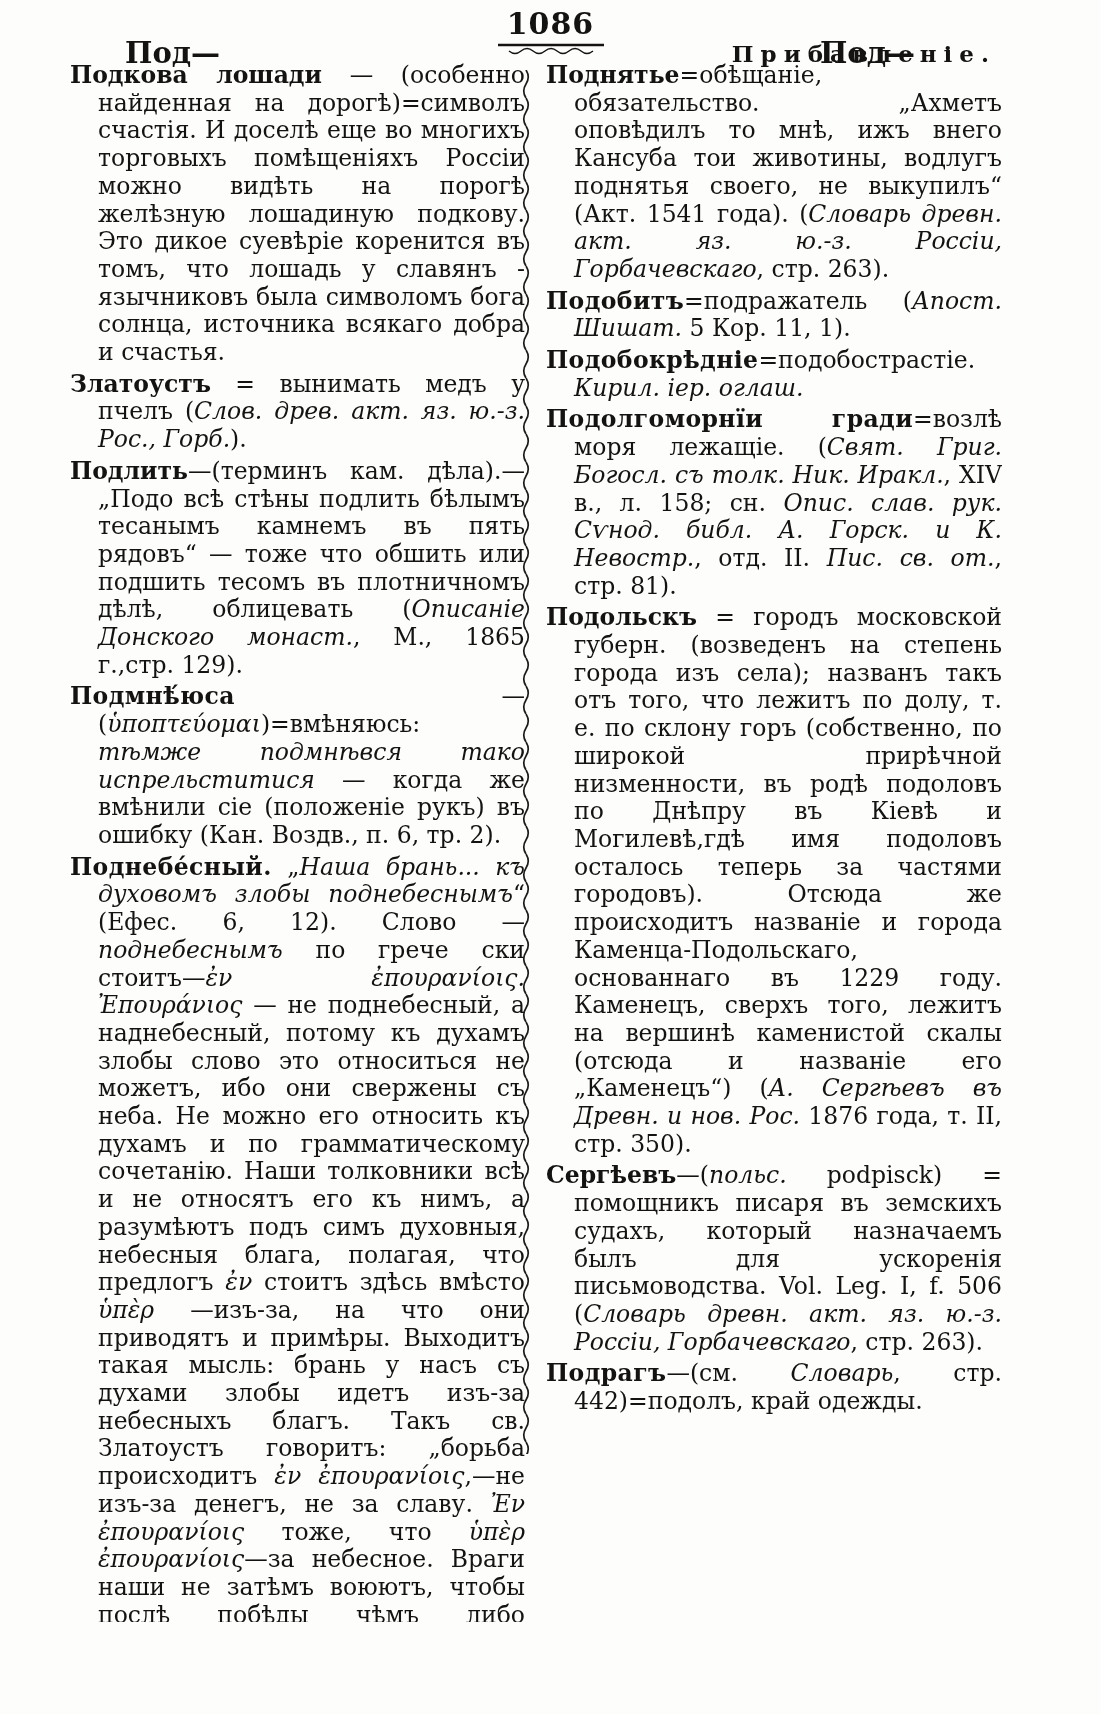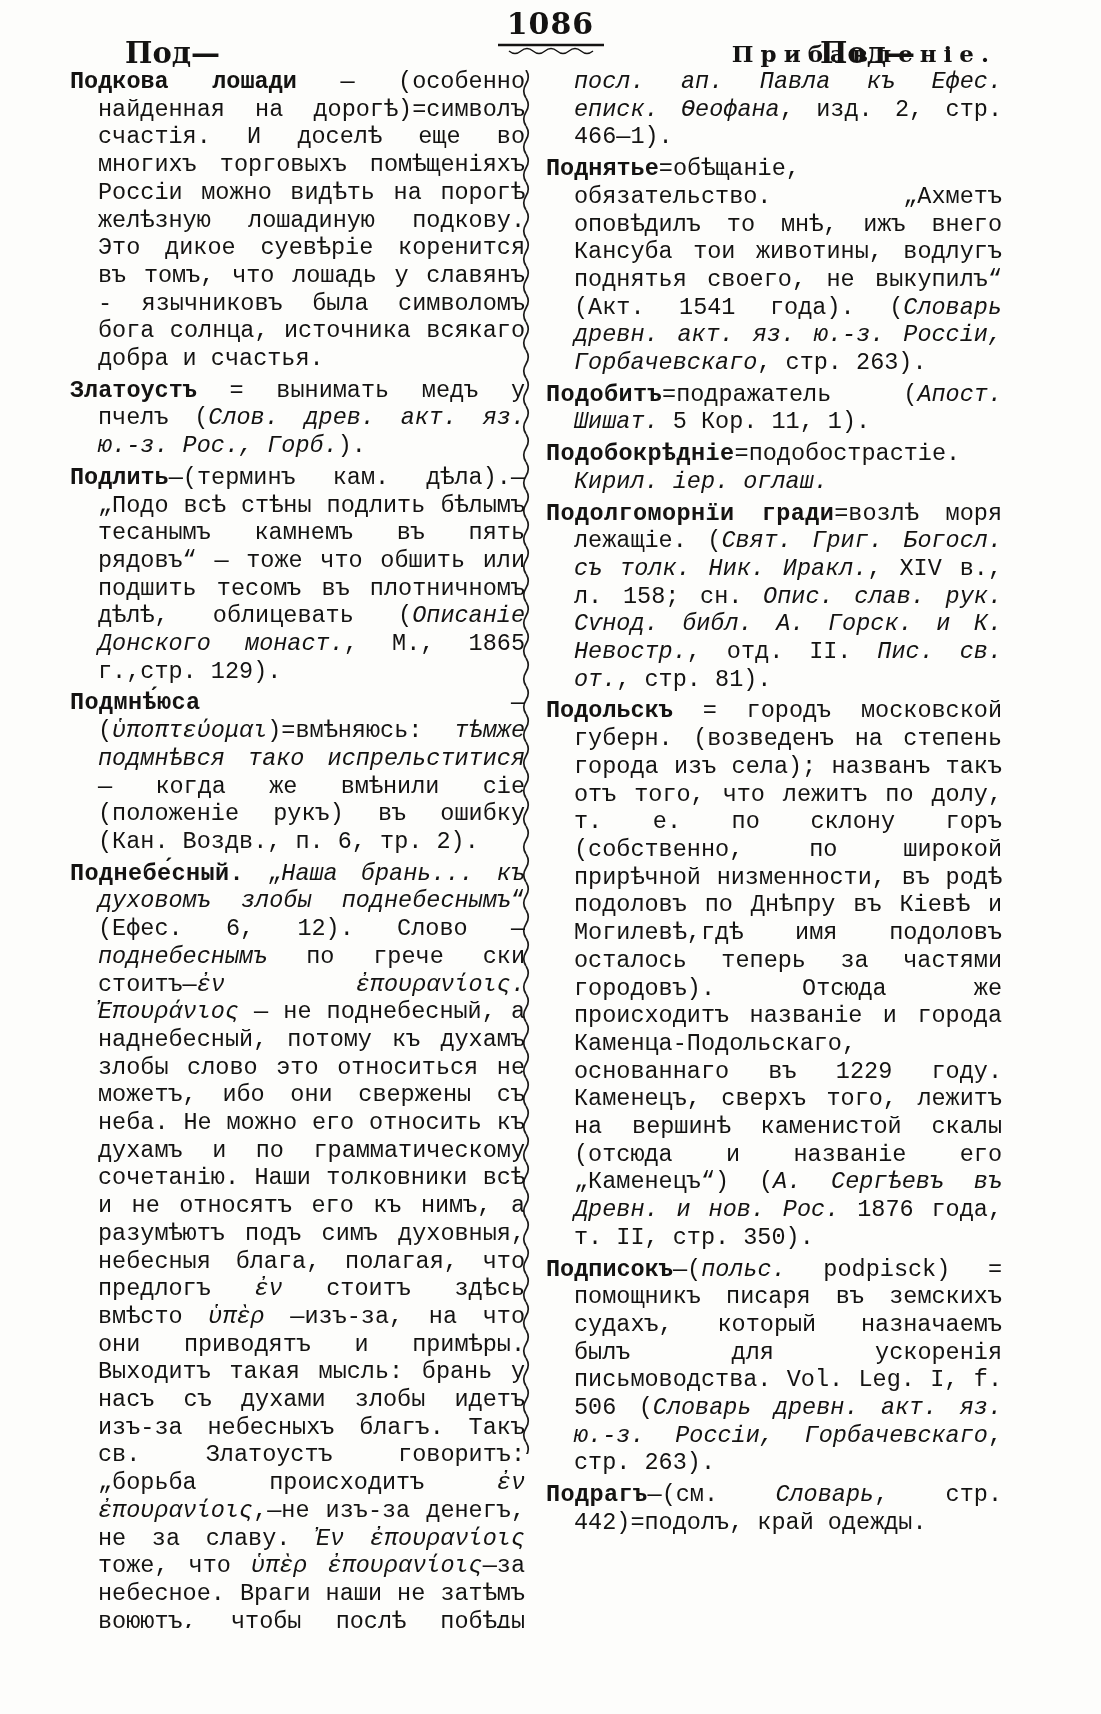--- a/index.html
+++ b/index.html
@@ -19,25 +19,24 @@
   .page-number-rule{
     position:absolute;top:42px;left:496px;width:110px;height:14px;
   }
   .running-head{
     position:absolute;top:36px;left:70px;width:960px;height:34px;
   }
   .rh-left{position:absolute;left:55px;top:0;font-size:29px;font-weight:bold;}
   .rh-center{position:absolute;left:0;right:34px;top:4px;text-align:right;font-size:23px;font-weight:bold;letter-spacing:7px;}
   .rh-right{position:absolute;right:115px;top:0;font-size:29px;font-weight:bold;}
   .col{
-    position:absolute;top:68px;height:1560px;
+    position:absolute;top:62px;height:1560px;
     font-size:23.5px;line-height:27.7px;
     text-align:justify;
     overflow:hidden;
-    font-family:Liberation Mono, monospace;
   }
   .col-left{left:70px;width:455px;}
   .col-right{left:546px;width:456px;}
   .divider{position:absolute;left:519px;top:70px;}
   p.entry{margin:0 0 4px 0;text-indent:-28px;padding-left:28px;}
   p.entry.cont{text-indent:0;}
   .run-b{font-weight:bold;}
   .run-s{font-weight:bold;letter-spacing:.4px;}
   .run-i{font-style:italic;}
   .run-g{font-style:italic;}
@@ -70,23 +69,22 @@
   </svg>
 
   <div class="col col-left">
       <p class="entry"><span class="run-b">Подкова лошади</span><span class="run-n"> — (особенно найденная на дорогѣ)=символъ счастія. И доселѣ еще во многихъ торговыхъ помѣщеніяхъ Россіи можно видѣть на порогѣ желѣзную лошадиную подкову. Это дикое суевѣріе коренится въ томъ, что лошадь у славянъ - язычниковъ была символомъ бога солнца, источника всякаго добра и счастья.</span></p>
       <p class="entry"><span class="run-b">Златоустъ</span><span class="run-n"> = вынимать медъ у пчелъ (</span><span class="run-i">Слов. древ. акт. яз. ю.-з. Рос., Горб.</span><span class="run-n">).</span></p>
       <p class="entry"><span class="run-b">Подлить</span><span class="run-n">—(терминъ кам. дѣла).—„Подо всѣ стѣны подлить бѣлымъ тесанымъ камнемъ въ пять рядовъ“ — тоже что обшить или подшить тесомъ въ плотничномъ дѣлѣ, облицевать (</span><span class="run-i">Описаніе Донского монаст.</span><span class="run-n">, М., 1865 г.,стр. 129).</span></p>
       <p class="entry"><span class="run-s">Подмнѣ́юса</span><span class="run-n"> — (</span><span class="run-g">ὑποπτεύομαι</span><span class="run-n">)=вмѣняюсь: </span><span class="run-i">тѣмже подмнѣвся тако испрельститися</span><span class="run-n"> — когда же вмѣнили сіе (положеніе рукъ) въ ошибку (Кан. Воздв., п. 6, тр. 2).</span></p>
       <p class="entry"><span class="run-s">Поднебе́сный.</span><span class="run-n"> „</span><span class="run-i">Наша брань... къ духовомъ злобы поднебеснымъ</span><span class="run-n">“ (Ефес. 6, 12). Слово — </span><span class="run-i">поднебеснымъ</span><span class="run-n"> по грече ски стоитъ—</span><span class="run-g">ἐν ἐπουρανίοις. Ἐπουράνιος</span><span class="run-n"> — не поднебесный, а наднебесный, потому къ духамъ злобы слово это относиться не можетъ, ибо они свержены съ неба. Не можно его относить къ духамъ и по грамматическому сочетанію. Наши толковники всѣ и не относятъ его къ нимъ, а разумѣютъ подъ симъ духовныя, небесныя блага, полагая, что предлогъ </span><span class="run-g">ἐν</span><span class="run-n"> стоитъ здѣсь вмѣсто </span><span class="run-g">ὑπὲρ</span><span class="run-n"> —изъ-за, на что они приводятъ и примѣры. Выходитъ такая мысль: брань у насъ съ духами злобы идетъ изъ-за небесныхъ благъ. Такъ св. Златоустъ говоритъ: „борьба происходитъ </span><span class="run-g">ἐν ἐπουρανίοις</span><span class="run-n">,—не изъ-за денегъ, не за славу. </span><span class="run-g">Ἐν ἐπουρανίοις</span><span class="run-n"> тоже, что </span><span class="run-g">ὑπὲρ ἐπουρανίοις</span><span class="run-n">—за небесное. Враги наши не затѣмъ воюютъ, чтобы послѣ побѣды чѣмъ либо воспользоваться, но для того только, чтобы насъ лишить неба“. Такъ и Экуменій съ Ѳеофилактомъ. Обыкновенный же образъ перевода и пониманія сего слова: поднебеснымъ, означаетъ, что духи витаютъ между небомъ и землею,—въ воздухѣ, и какъ воздухъ обнимаетъ насъ повсюду, такъ повсюду окружаютъ насъ и духи злобы и непрестанно приражаются къ намъ, какъ комары на сыромъ мѣстѣ (см. </span></p>
     </div>
   <div class="col col-right">
-      <p class="entry cont"><span class="run-i">посл. ап. Павла къ Ефес. еписк. Ѳеофана</span><span class="run-n">, изд. 2, стр. 466—1).</span></p>
       <p class="entry"><span class="run-b">Поднятье</span><span class="run-n">=обѣщаніе, обязательство. „Ахметъ оповѣдилъ то мнѣ, ижъ внего Кансуба тои животины, водлугъ поднятья своего, не выкупилъ“ (Акт. 1541 года). (</span><span class="run-i">Словарь древн. акт. яз. ю.-з. Россіи, Горбачевскаго</span><span class="run-n">, стр. 263).</span></p>
       <p class="entry"><span class="run-s">Подобитъ</span><span class="run-n">=подражатель (</span><span class="run-i">Апост. Шишат.</span><span class="run-n"> 5 Кор. 11, 1).</span></p>
       <p class="entry"><span class="run-s">Подобокрѣдніе</span><span class="run-n">=подобострастіе. </span><span class="run-i">Кирил. іер. оглаш.</span></p>
       <p class="entry"><span class="run-s">Подолгоморнїи гради</span><span class="run-n">=возлѣ моря лежащіе. (</span><span class="run-i">Свят. Григ. Богосл. съ толк. Ник. Иракл.</span><span class="run-n">, XIV в., л. 158; сн. </span><span class="run-i">Опис. слав. рук. Сѵнод. библ. А. Горск. и К. Невостр.</span><span class="run-n">, отд. II. </span><span class="run-i">Пис. св. от.</span><span class="run-n">, стр. 81).</span></p>
       <p class="entry"><span class="run-b">Подольскъ</span><span class="run-n"> = городъ московской губерн. (возведенъ на степень города изъ села); названъ такъ отъ того, что лежитъ по долу, т. е. по склону горъ (собственно, по широкой прирѣчной низменности, въ родѣ подоловъ по Днѣпру въ Кіевѣ и Могилевѣ,гдѣ имя подоловъ осталось теперь за частями городовъ). Отсюда же происходитъ названіе и города Каменца-Подольскаго, основаннаго въ 1229 году. Каменецъ, сверхъ того, лежитъ на вершинѣ каменистой скалы (отсюда и названіе его „Каменецъ“) (</span><span class="run-i">А. Сергѣевъ въ Древн. и нов. Рос.</span><span class="run-n"> 1876 года, т. II, стр. 350).</span></p>
-      <p class="entry"><span class="run-b">Подписокъ</span><span class="run-n">—(</span><span class="run-i">польс.</span><span class="run-n"> podpisck) = помощникъ писаря въ земскихъ судахъ, который назначаемъ былъ для ускоренія письмоводства. Vol. Leg. I, f. 506 (</span><span class="run-i">Словарь древн. акт. яз. ю.-з. Россіи, Горбачевскаго</span><span class="run-n">, стр. 263).</span></p>
+      <p class="entry"><span class="run-b">Сергѣевъ</span><span class="run-n">—(</span><span class="run-i">польс.</span><span class="run-n"> podpisck) = помощникъ писаря въ земскихъ судахъ, который назначаемъ былъ для ускоренія письмоводства. Vol. Leg. I, f. 506 (</span><span class="run-i">Словарь древн. акт. яз. ю.-з. Россіи, Горбачевскаго</span><span class="run-n">, стр. 263).</span></p>
       <p class="entry"><span class="run-s">Подрагъ</span><span class="run-n">—(см. </span><span class="run-i">Словарь</span><span class="run-n">, стр. 442)=подолъ, край одежды.</span></p>
     </div>
 
 </div>
 
 </body></html>

